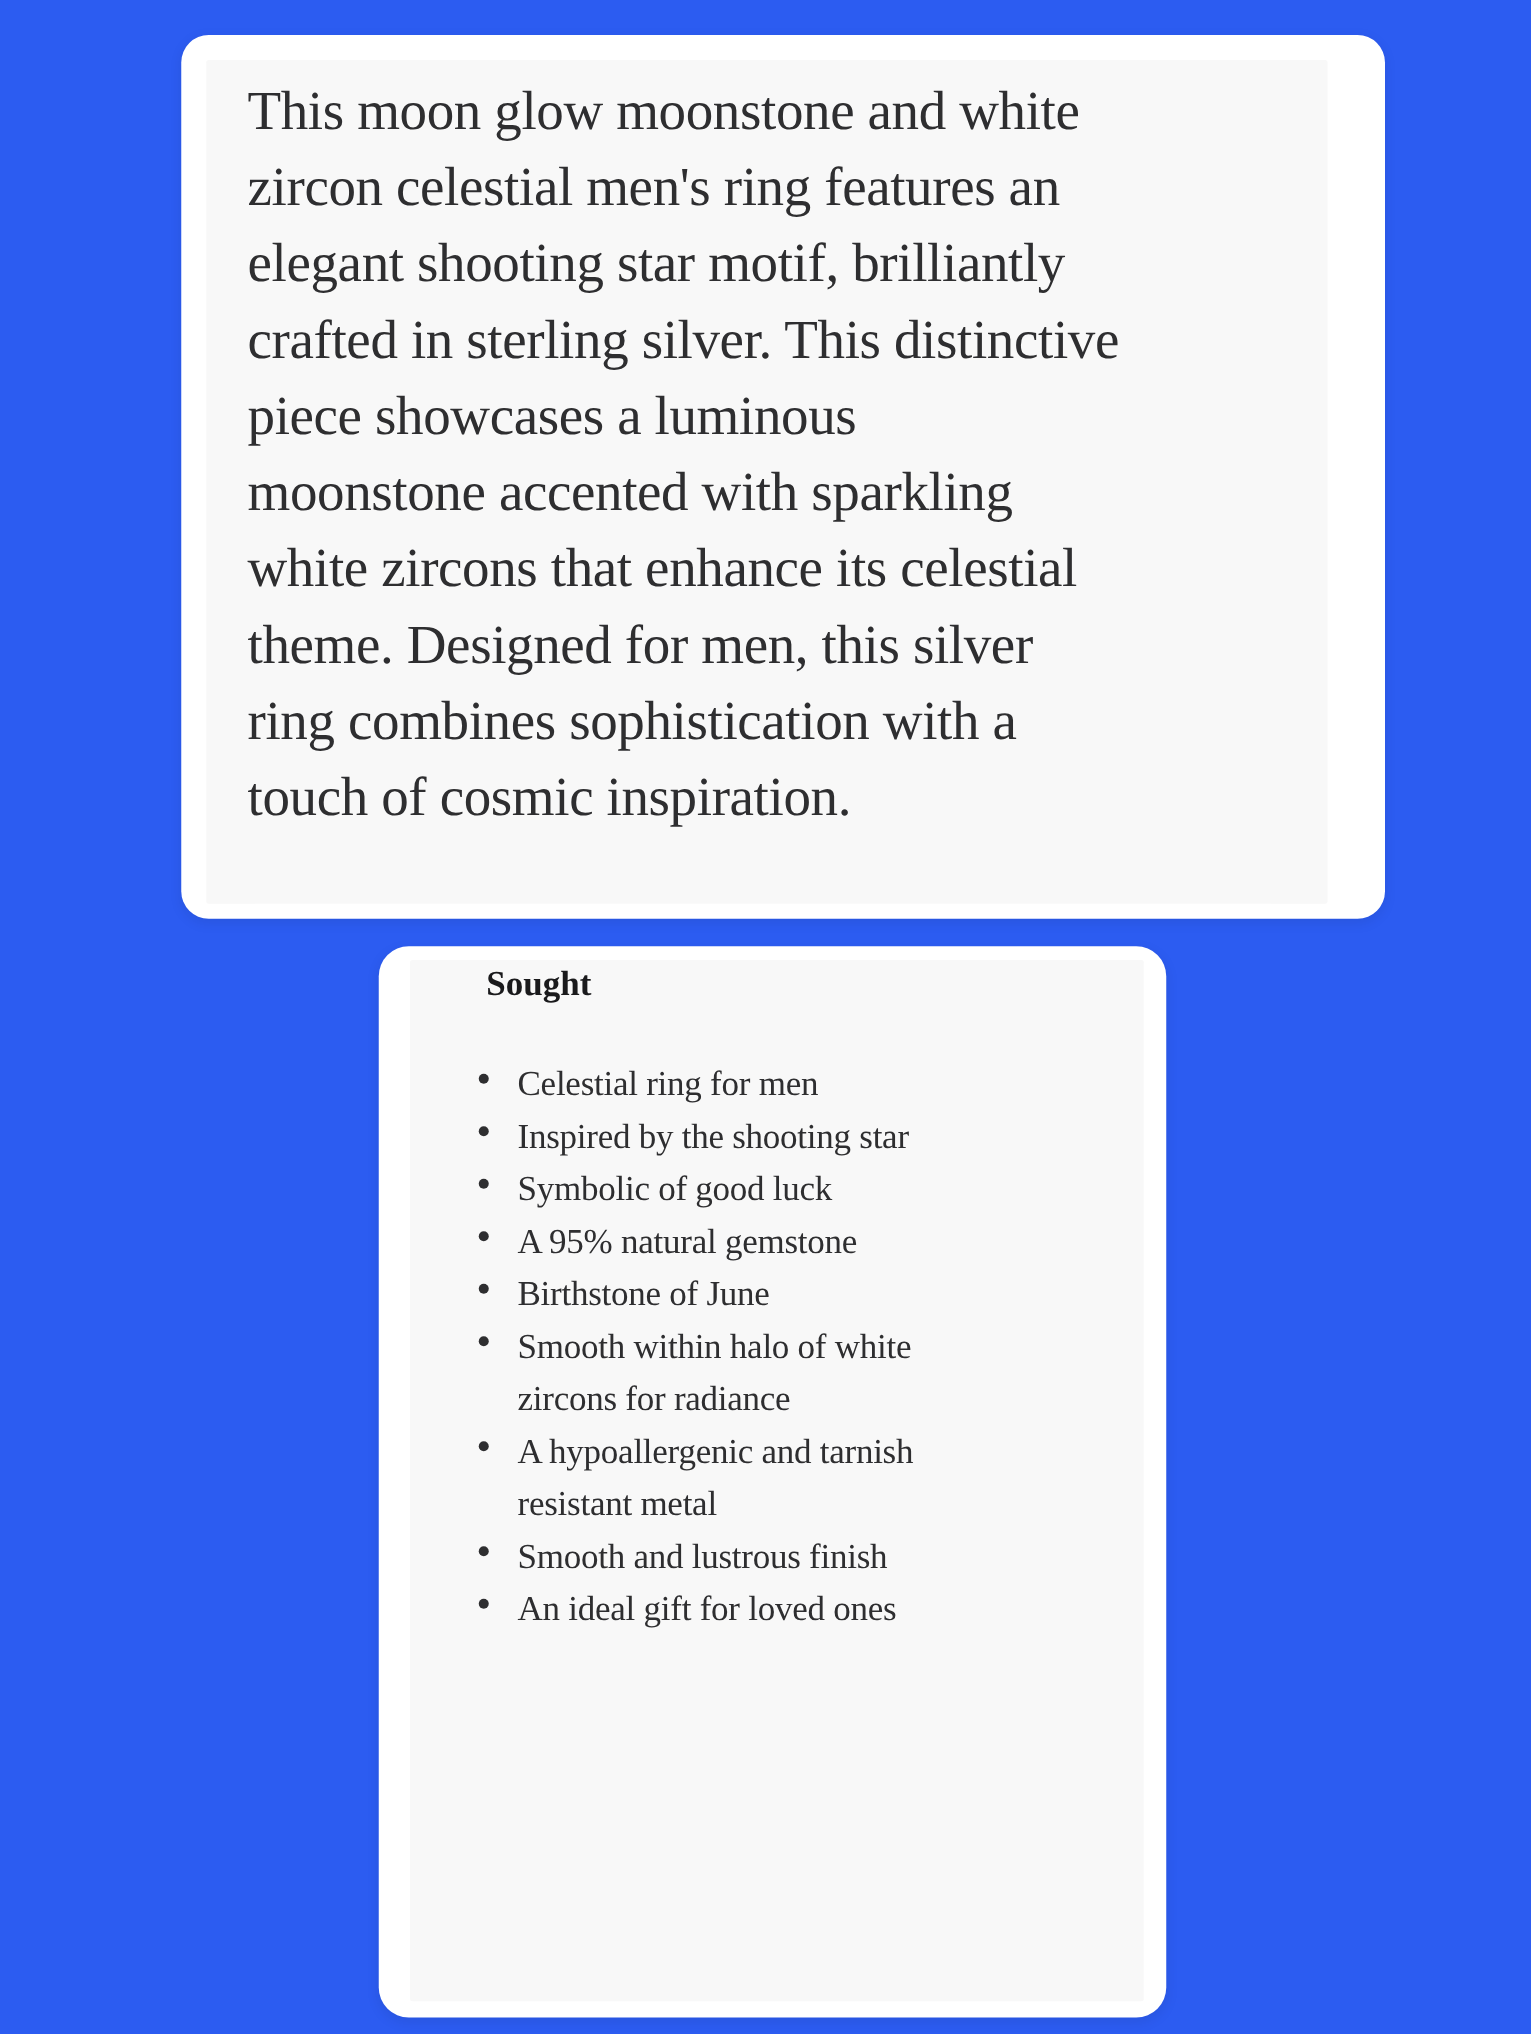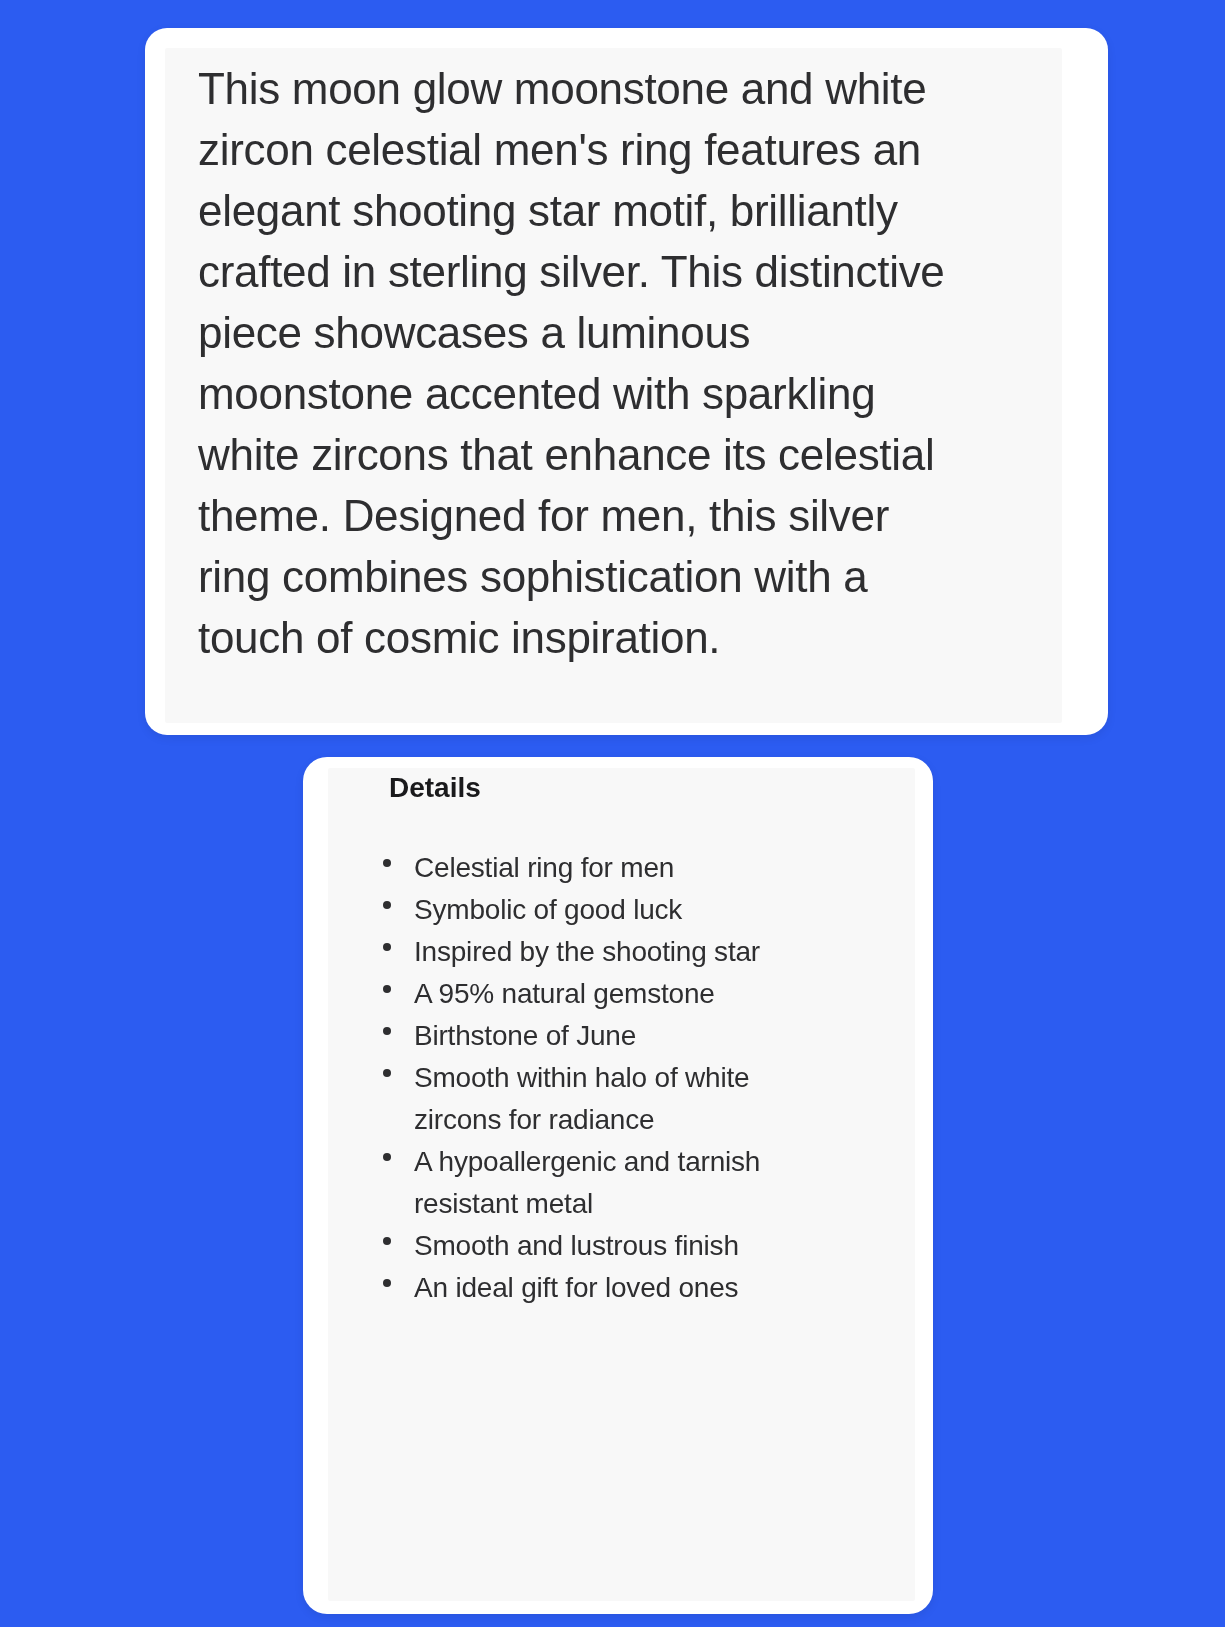--- a/index.html
+++ b/index.html
@@ -21,20 +21,21 @@
   .card {
     position: absolute;
     background: var(--card-bg);
     box-shadow: 0 3px 10px rgba(0,0,0,0.08);
   }
   .panel {
     position: absolute;
     background: var(--panel-bg);
     border-radius: 2px;
     overflow: hidden;
+    font-family: Liberation Serif, serif;
   }
 
   
   .description-card {
     left: 145px; top: 28px;
     width: 963px; height: 707px;
     border-radius: 22px;
   }
   .description-panel {
     left: 20px; top: 20px;
@@ -102,25 +103,25 @@
 moonstone accented with sparkling
 white zircons that enhance its celestial
 theme. Designed for men, this silver
 ring combines sophistication with a
 touch of cosmic inspiration.</p>
   </div>
 </div>
 
 <div class="card details-card">
   <div class="panel details-panel">
-    <h3 class="details-title">Details</h3>
+    <h3 class="details-title">Sought</h3>
     <ul class="details-list">
         <li>Celestial ring for men</li>
+        <li>Inspired by the shooting star</li>
         <li>Symbolic of good luck</li>
-        <li>Inspired by the shooting star</li>
         <li>A 95% natural gemstone</li>
         <li>Birthstone of June</li>
         <li>Smooth within halo of white
 zircons for radiance</li>
         <li>A hypoallergenic and tarnish
 resistant metal</li>
         <li>Smooth and lustrous finish</li>
         <li>An ideal gift for loved ones</li>
       </ul>
   </div>

